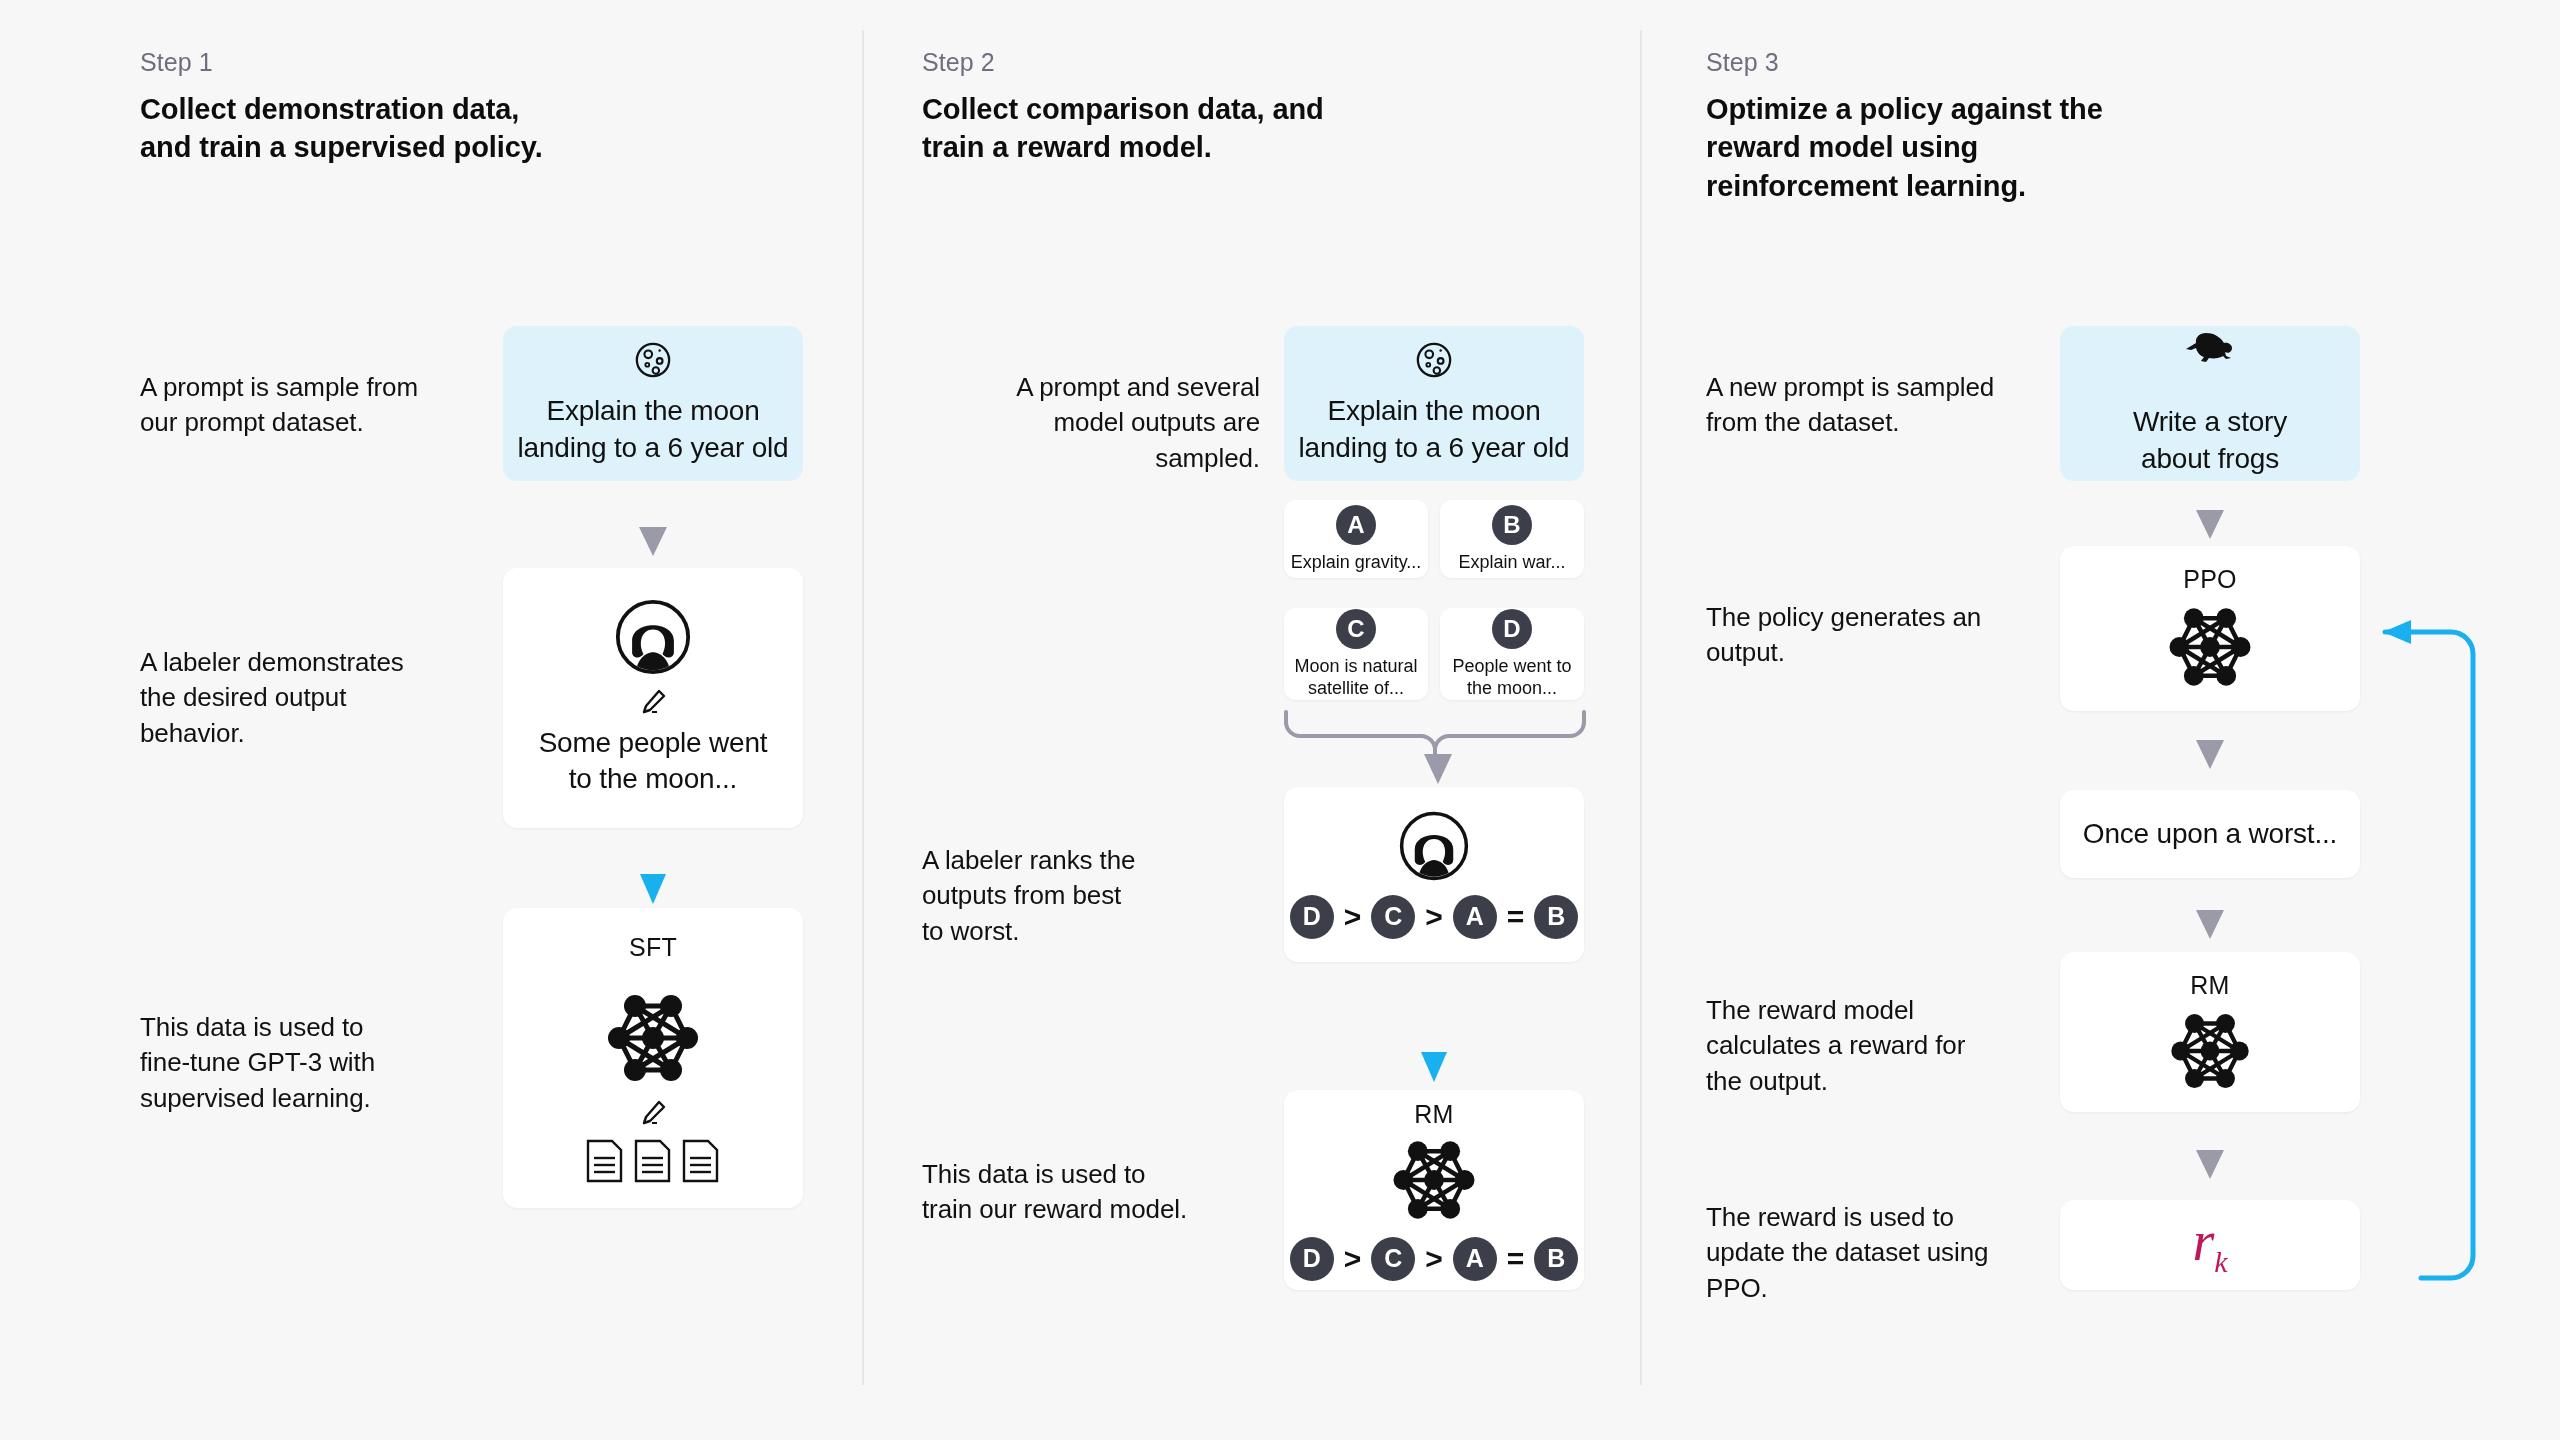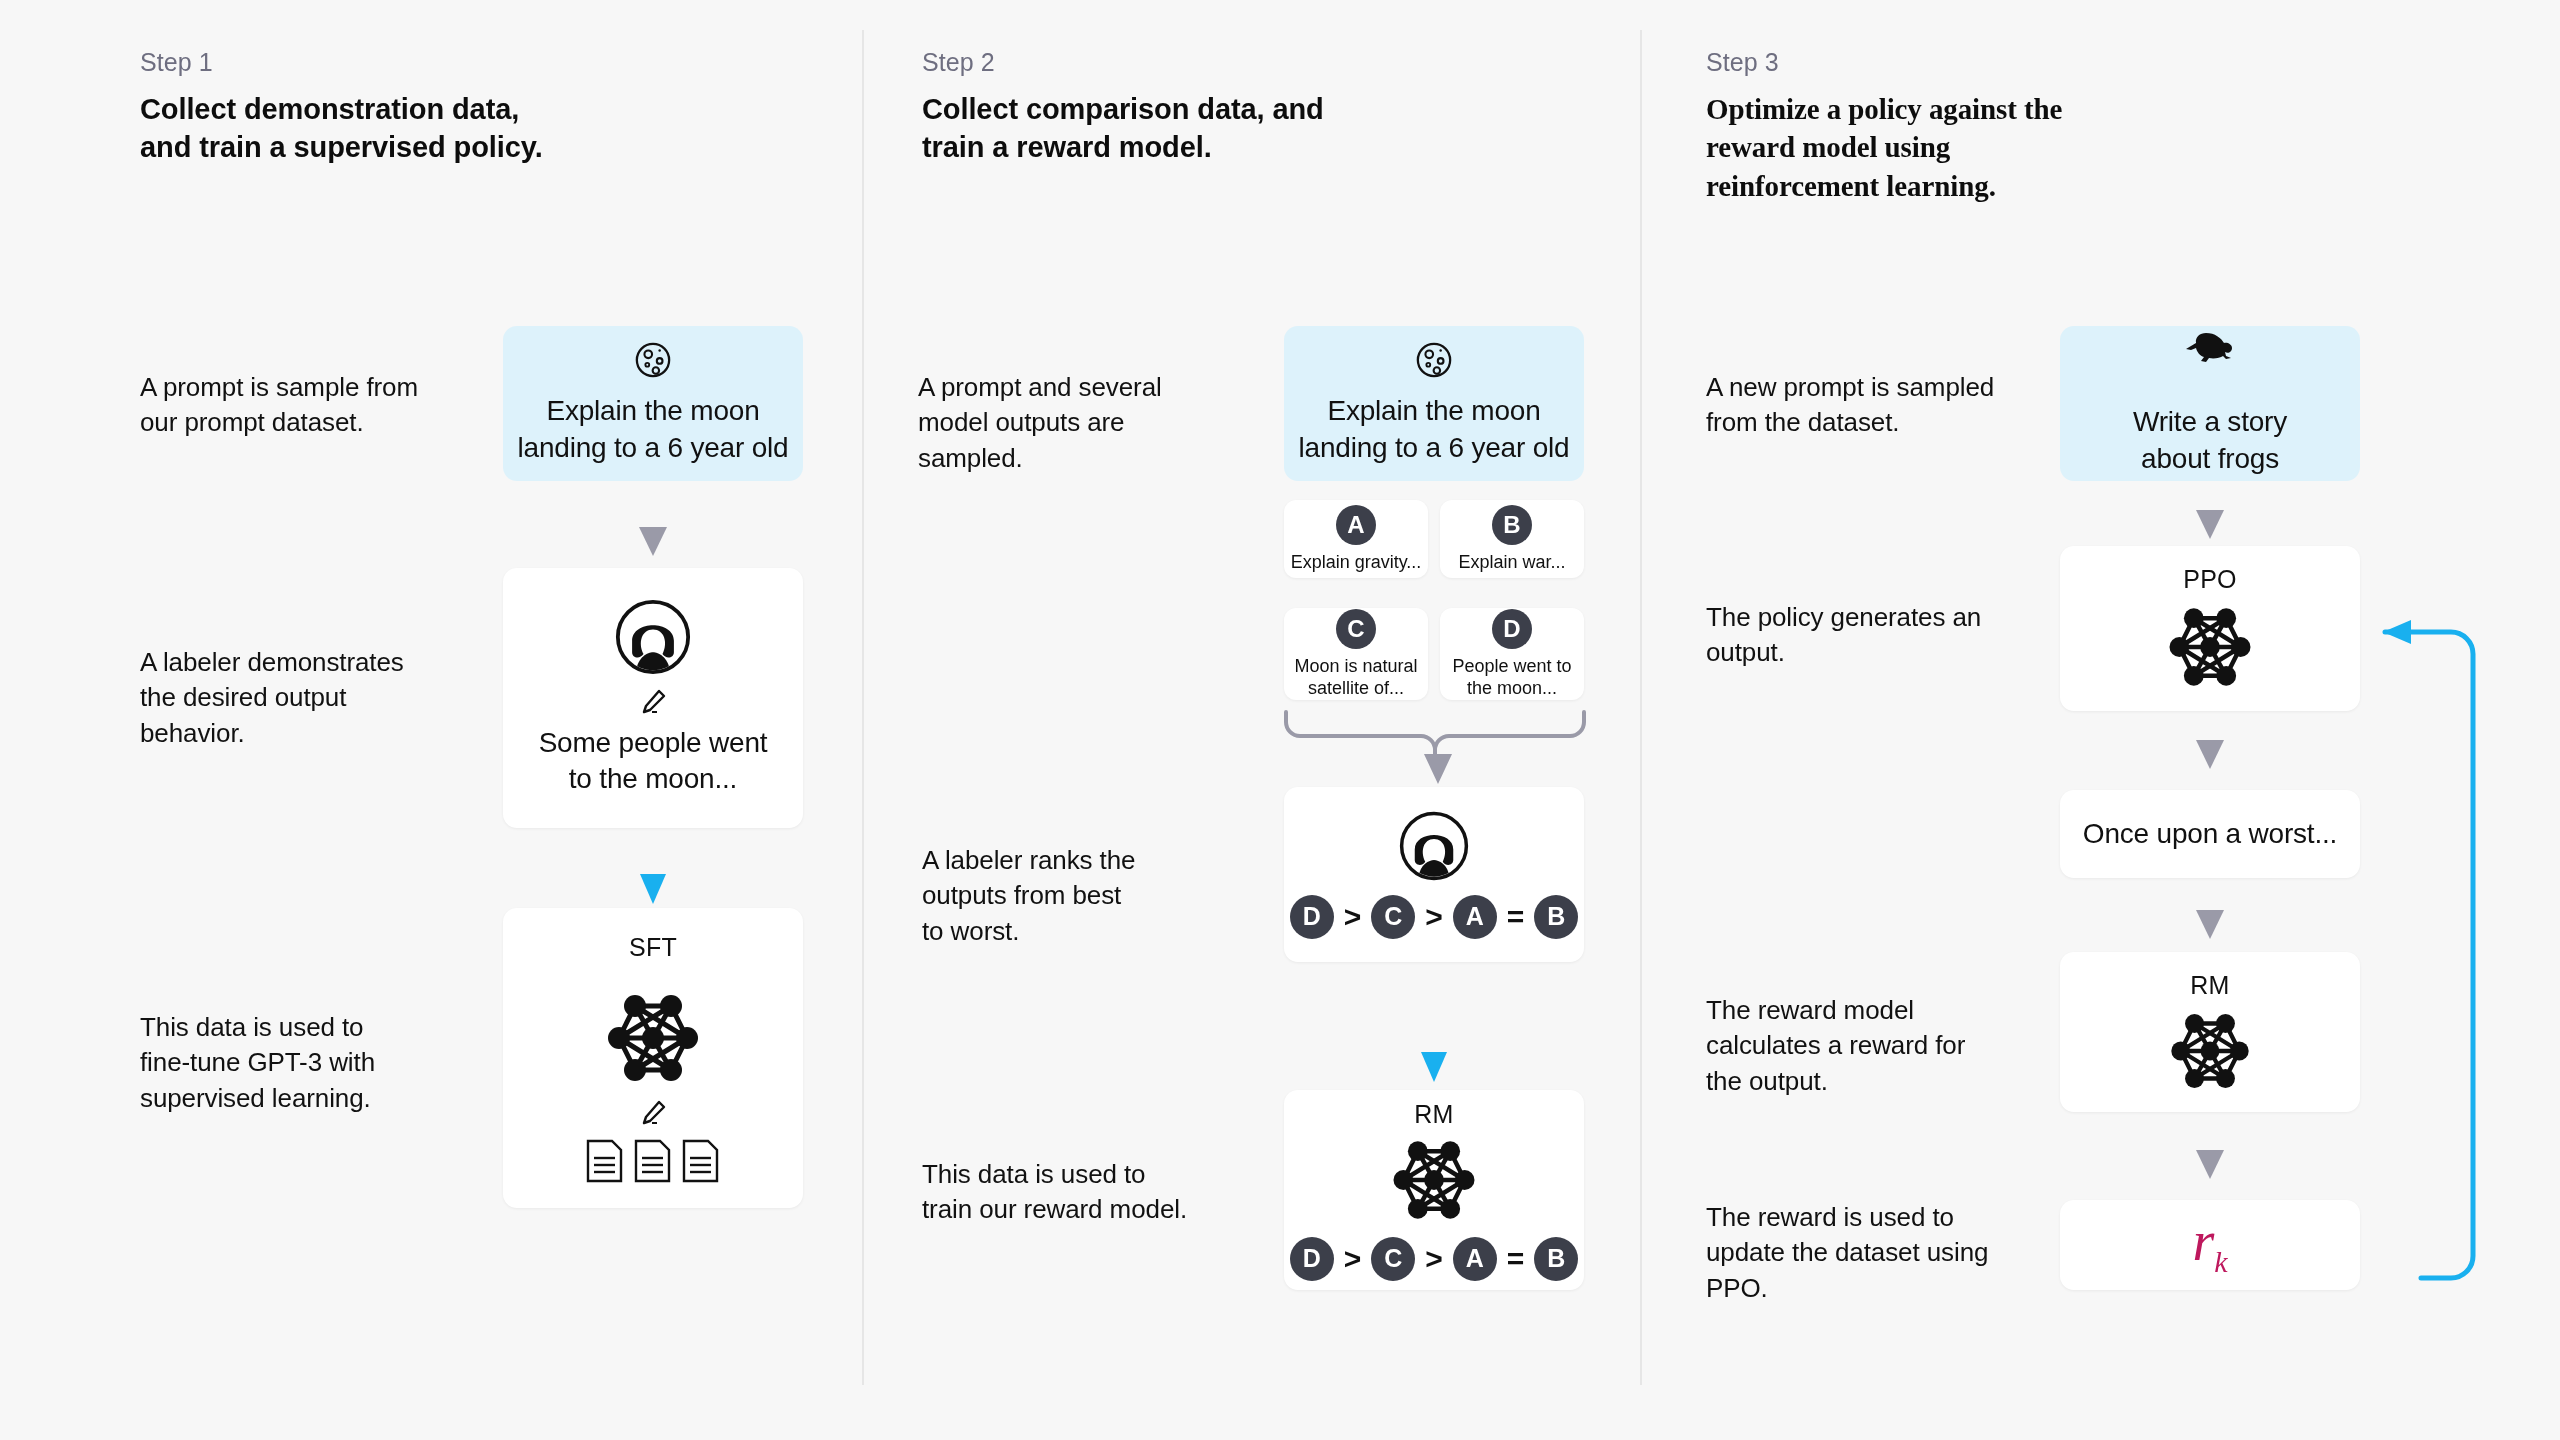--- a/index.html
+++ b/index.html
@@ -205,21 +205,21 @@
       </span>
     </div>
   </div>
 
   <div class="col" style="left:862px;width:778px;">
 
     <div class="step-label" style="left:60px;top:48px;">Step 2</div>
     <div class="step-title" style="left:60px;top:90px;width:520px;white-space:pre-line;">Collect comparison data, and
 train a reward model.</div>
 
-    <div class="note" style="left:56px;top:370px;width:330px;white-space:pre-line;">A prompt and several
+    <div class="note" style="left:68px;top:370px;width:330px;white-space:pre-line;text-align:right;">A prompt and several
 model outputs are
 sampled.</div>
     <div class="note" style="left:60px;top:843px;width:330px;white-space:pre-line;">A labeler ranks the
 outputs from best
 to worst.</div>
     <div class="note" style="left:60px;top:1157px;width:340px;white-space:pre-line;">This data is used to
 train our reward model.</div>
 
     <div class="card blue" style="left:422px;top:326px;width:300px;height:155px;">
       <span style="margin-bottom:14px;">
@@ -332,21 +332,21 @@
         <div class="rank-badge">A</div>
         <div class="rank-op">=</div>
         <div class="rank-badge">B</div>
       </div>
     </div>
   </div>
 
   <div class="col" style="left:1640px;width:920px;">
 
     <div class="step-label" style="left:66px;top:48px;">Step 3</div>
-    <div class="step-title" style="left:66px;top:90px;width:520px;white-space:pre-line;font-family:Liberation Serif, serif;">Optimize a policy against the
+    <div class="step-title" style="left:66px;top:90px;width:520px;white-space:pre-line;">Optimize a policy against the
 reward model using
 reinforcement learning.</div>
 
     <div class="note" style="left:66px;top:370px;width:340px;white-space:pre-line;">A new prompt is sampled
 from the dataset.</div>
     <div class="note" style="left:66px;top:600px;width:340px;white-space:pre-line;">The policy generates an
 output.</div>
     <div class="note" style="left:66px;top:993px;width:340px;white-space:pre-line;">The reward model
 calculates a reward for
 the output.</div>

